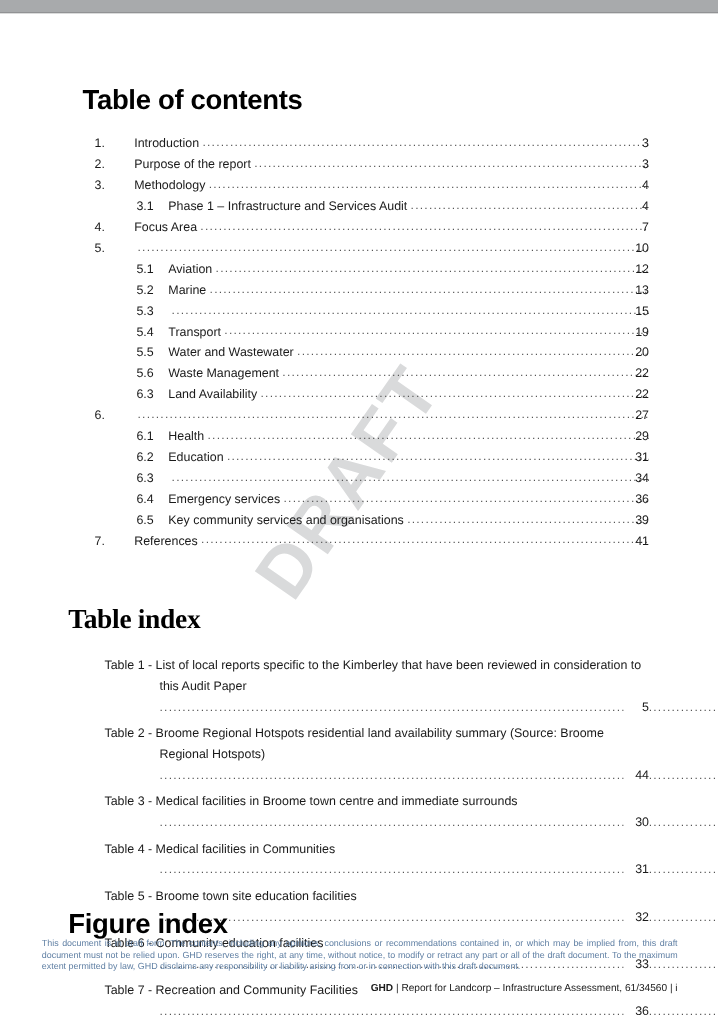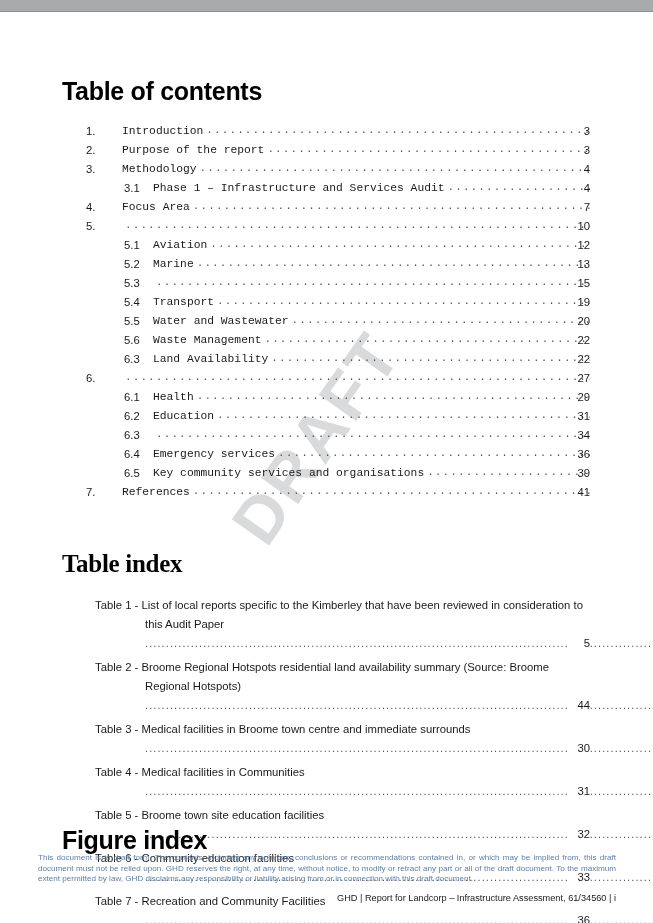--- a/index.html
+++ b/index.html
@@ -68,21 +68,21 @@
     font-family: "Liberation Sans", sans-serif;
     font-size: 25px;
     font-weight: bold;
     letter-spacing: -0.3px;
     margin: 0;
     padding: 0;
     color: #000000;
     line-height: 1.0;
   }
 
-  #heading-toc   { position: absolute; left: 62px; top: 79px; text-align: center; }
+  #heading-toc   { position: absolute; left: 75px; top: 79px; text-align: center; }
   #heading-table { position: absolute; left: 62px; top: 551px; font-family: Liberation Serif, serif; }
   #heading-figure{ position: absolute; left: 62px; top: 828px; }
 
   
   .toc-list {
     position: absolute;
     left: 0;
     top: 122px;
     width: 653px;
   }
@@ -104,21 +104,20 @@
   .toc-row.lvl1 .num { left: 86px; }
   .toc-row.lvl2 .num { left: 124px; }
 
   .toc-row .entry {
     position: absolute;
     top: 0;
     right: 63px;
     display: flex;
     align-items: center;
     overflow: hidden;
-    font-family: Liberation Mono, monospace;
   }
   .toc-row.lvl1 .entry { left: 122px; }
   .toc-row.lvl2 .entry { left: 153px; }
 
   .toc-row .label {
     flex: 0 0 auto;
     white-space: nowrap;
   }
   .toc-row .leader {
     flex: 1 1 auto;
@@ -193,21 +192,21 @@
     position: absolute;
     left: 38px;
     top: 893px;
     width: 578px;
     text-align: right;
     font-size: 9.2px;
     color: #1a1a1a;
     z-index: 3;
   }
   .footer-line .ghd-mark {
-    font-weight: normal;
+    font-weight: bold;
   }
 </style>
 </head>
 <body>
 
 <div class="page">
 
   <div class="top-bar"></div>
 
   <div class="watermark">DRAFT</div>

